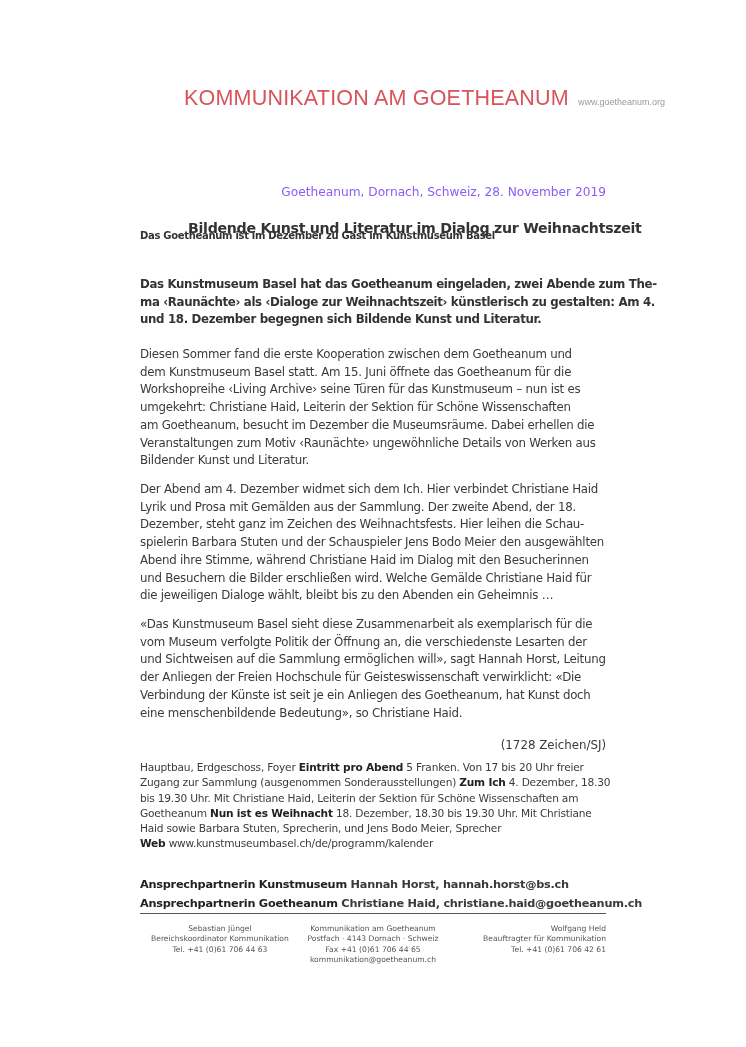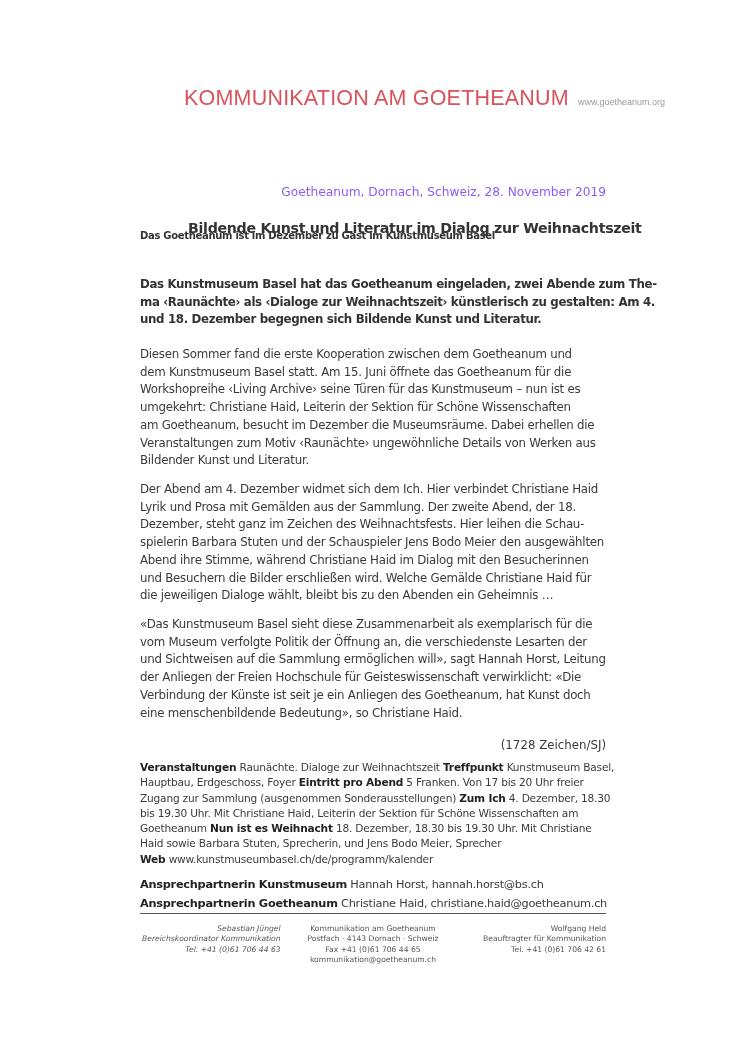--- a/index.html
+++ b/index.html
@@ -24,28 +24,28 @@
   .p3 { top: 616px; }
   .para .line { display: block; white-space: nowrap; }
 
   .signature { position: absolute; top: 738px; right: 0; font-size: 11.8px; color: #3a3a3a; white-space: nowrap; }
 
   .info { position: absolute; top: 760px; left: 0; width: 470px; font-size: 10.6px; line-height: 15.3px; color: #3a3a3a; letter-spacing: -0.2px; }
   .info .line { display: block; white-space: nowrap; }
   .info b { color: #222; }
 
   .contacts { position: absolute; top: 876px; left: 0; width: 466px; font-size: 11.3px; line-height: 18.5px; color: #3a3a3a; letter-spacing: -0.25px; }
-  .contacts .line { display: block; white-space: nowrap; }
+  .contacts .line { display: block; white-space: nowrap; font-weight: bold; }
   .contacts b { color: #222; }
   .rule { position: absolute; top: 913px; left: 0; width: 466px; height: 1px; background: #555555; }
 
   .footer { position: absolute; top: 924px; left: 0; width: 466px; font-size: 7.6px; line-height: 10.3px; color: #555; }
   .fcol { position: absolute; top: 0; white-space: nowrap; }
   .fcol span { display: block; }
-  .fcol.left { left: 2px; text-align: right; font-style: italic; }
+  .fcol.left { left: 11px; text-align: center; }
   .fcol.center { left: 50%; transform: translateX(-50%); text-align: center; }
   .fcol.right { right: 0; text-align: right; }
 </style>
 </head>
 <body>
 
 <div class="page">
 
   <div class="header">
     <span class="brand" style="color: rgb(217, 83, 90);">KOMMUNIKATION AM GOETHEANUM</span>
@@ -88,21 +88,20 @@
     <span class="line">vom Museum verfolgte Politik der Öffnung an, die verschiedenste Lesarten der</span>
     <span class="line">und Sichtweisen auf die Sammlung ermöglichen will», sagt Hannah Horst, Leitung</span>
     <span class="line">der Anliegen der Freien Hochschule für Geisteswissenschaft verwirklicht: «Die</span>
     <span class="line">Verbindung der Künste ist seit je ein Anliegen des Goetheanum, hat Kunst doch</span>
     <span class="line">eine menschenbildende Bedeutung», so Christiane Haid.</span>
   </div>
 
   <div class="signature">(1728 Zeichen/SJ)</div>
 
   <div class="info">
-    <span class="line"><b>Veranstaltungen</b><span> Raunächte. Dialoge zur Weihnachtszeit </span><b>Treffpunkt</b><span> Kunstmuseum Basel,</span></span>
     <span class="line"><span>Hauptbau, Erdgeschoss, Foyer </span><b>Eintritt pro Abend</b><span> 5 Franken. Von 17 bis 20 Uhr freier</span></span>
     <span class="line"><span>Zugang zur Sammlung (ausgenommen Sonderausstellungen) </span><b>Zum Ich</b><span> 4. Dezember, 18.30</span></span>
     <span class="line">bis 19.30 Uhr. Mit Christiane Haid, Leiterin der Sektion für Schöne Wissenschaften am</span>
     <span class="line"><span>Goetheanum </span><b>Nun ist es Weihnacht</b><span> 18. Dezember, 18.30 bis 19.30 Uhr. Mit Christiane</span></span>
     <span class="line">Haid sowie Barbara Stuten, Sprecherin, und Jens Bodo Meier, Sprecher</span>
     <span class="line"><b>Web</b><span> www.kunstmuseumbasel.ch/de/programm/kalender</span></span>
   </div>
 
   <div class="contacts">
     <span class="line"><b>Ansprechpartnerin Kunstmuseum</b><span> Hannah Horst, hannah.horst@bs.ch</span></span>

